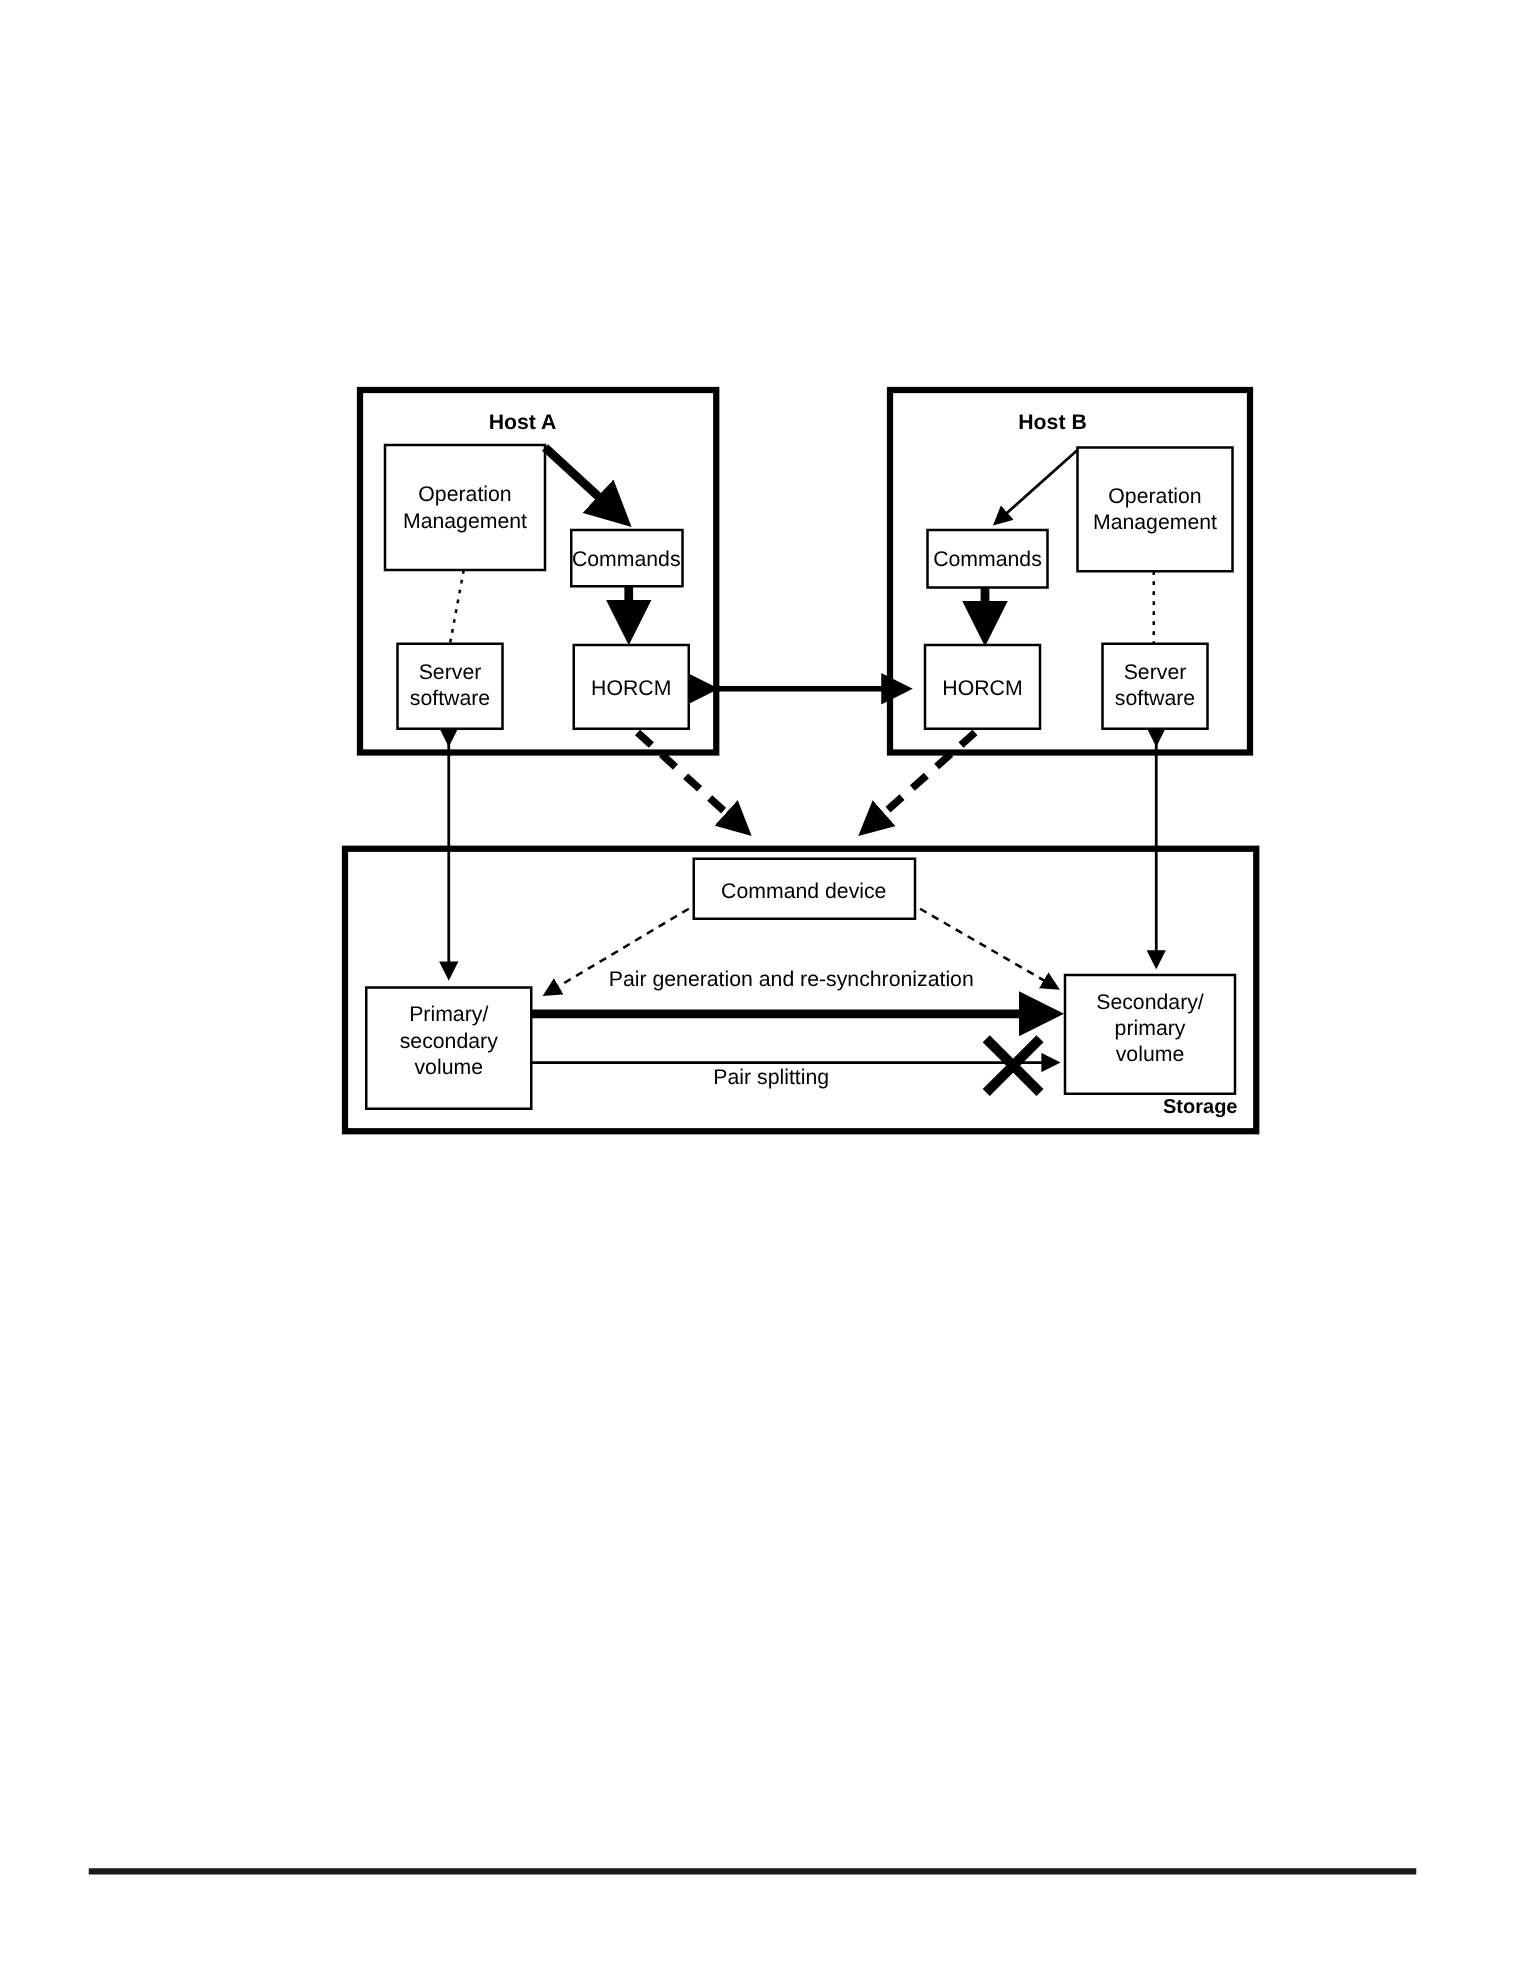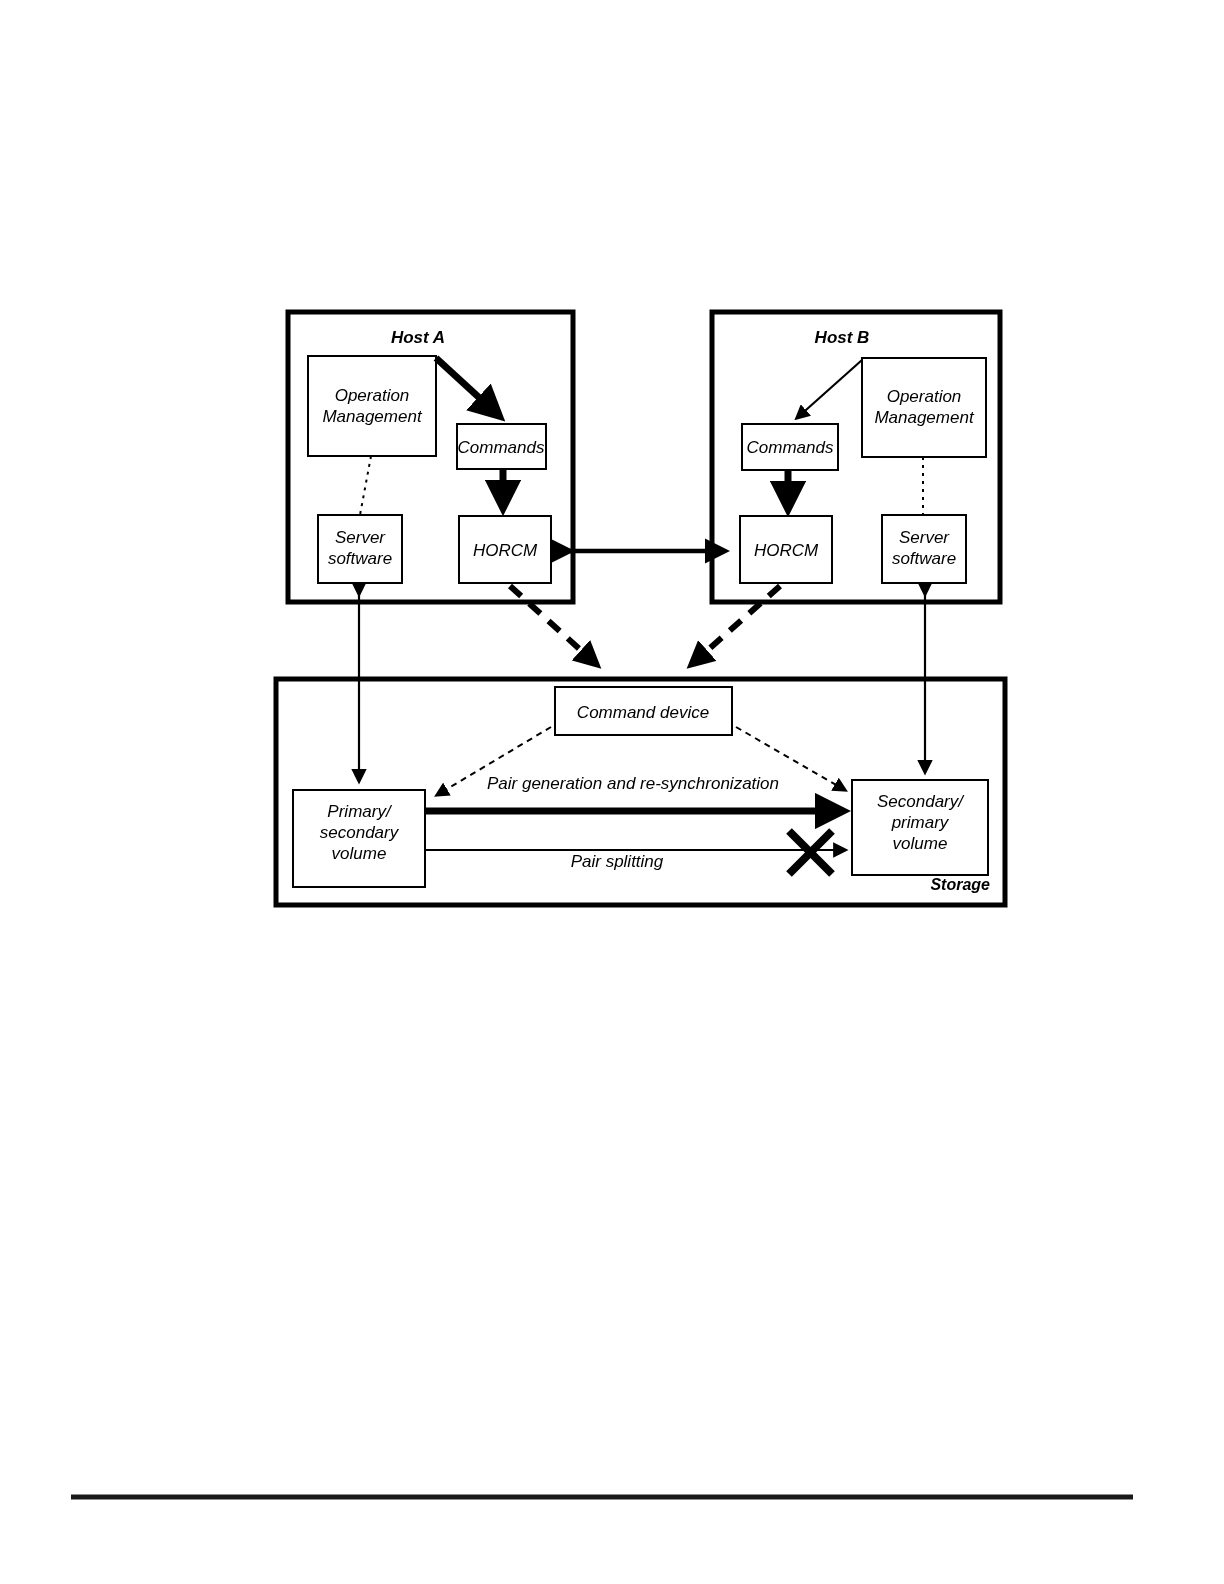--- a/index.html
+++ b/index.html
@@ -15,21 +15,20 @@
     font-family: "Liberation Sans", sans-serif;
     color: #000000;
     overflow: hidden;
   }
   #figure-root {
     position: absolute;
     left: 0;
     top: 0;
     width: 1224px;
     height: 1488px;
-    font-style: italic;
   }
   #figure-svg {
     position: absolute;
     left: 0;
     top: 0;
     width: 1224px;
     height: 1584px;
     display: block;
   }
   .box-label,

